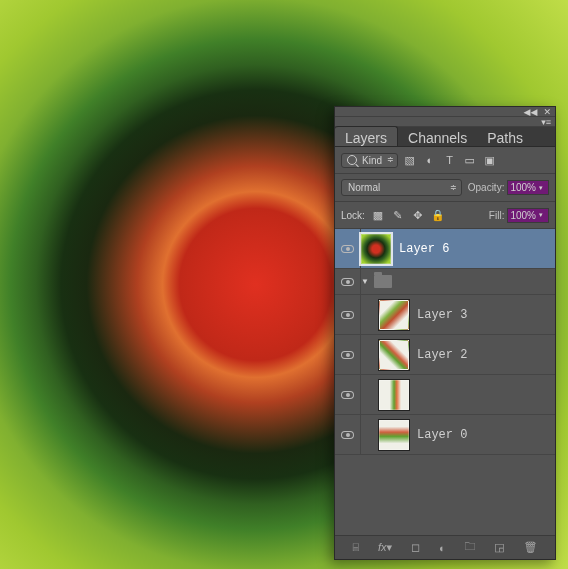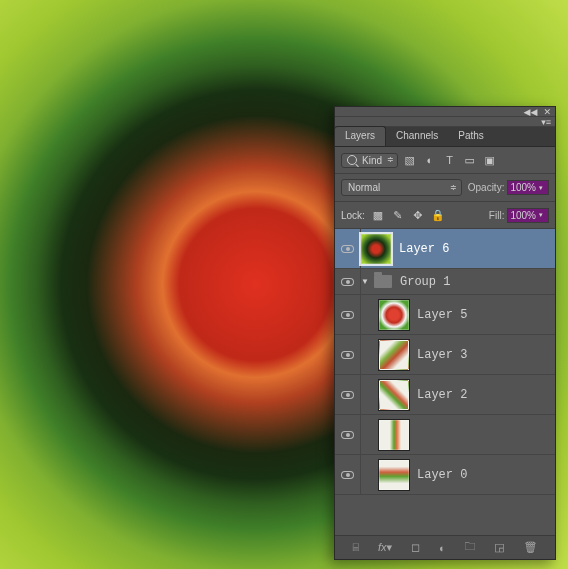--- a/index.html
+++ b/index.html
@@ -2,21 +2,21 @@
 <html><head>
 <meta charset="utf-8">
 <style>
 * { box-sizing: border-box; margin: 0; padding: 0; }
 body { width: 568px; height: 569px; position: relative; overflow: hidden; font-family: Tahoma, Arial, sans-serif; background: #a0c020; }
 .canvas-bg { position: absolute; inset: 0; background: radial-gradient(circle at 45% 50%, #e03020 0%, #c02818 18%, #e07030 22%, #b04020 28%, #1a2810 40%, #183012 46%, #306020 52%, #408028 58%, #80b030 68%, #a0c830 80%, #c0dd48 100%); }
 .panel { position: absolute; top: 106px; left: 334px; width: 222px; height: 454px; background: #535353; border: 1px solid #2a2a2a; box-shadow: -4px 4px 12px rgba(0,0,0,0.4); font-size: 10px; color: #d0d0d0; }
 .panel-header { height: 10px; display: flex; justify-content: flex-end; align-items: center; padding: 0 4px; gap: 6px; background: #535353; border-bottom: 1px solid #404040; }
 .panel-header .glyph { font-size: 9px; color: #ccc; cursor: pointer; }
 .tabs { display: flex; height: 20px; background: #3a3a3a; border-bottom: 1px solid #2a2a2a; }
-.tab { padding: 3px 10px; color: #ccc; cursor: pointer; font-size: 10px; }
+.tab { padding: 3px 10px; color: #ccc; cursor: pointer; font-size: 14px; }
 .tab.active { background: #535353; border-top: 1px solid #2a2a2a; border-right: 1px solid #2a2a2a; border-radius: 3px 3px 0 0; margin-top: -1px; }
 .filter-row { display: flex; align-items: center; gap: 4px; padding: 5px 6px; border-bottom: 1px solid #404040; }
 .kind-select { display: flex; align-items: center; background: #5a5a5a; border: 1px solid #3a3a3a; border-radius: 3px; padding: 1px 5px; gap: 5px; cursor: pointer; }
 .kind-select .search-icon { width: 10px; height: 10px; border: 1.2px solid #ccc; border-radius: 50%; position: relative; }
 .kind-select .search-icon::after { content: ''; position: absolute; width: 4px; height: 1.2px; background: #ccc; bottom: -2px; right: -3px; transform: rotate(45deg); }
 .down-arrows { font-size: 8px; line-height: 6px; color: #ccc; letter-spacing: -2px; }
 .icon-btn { width: 16px; height: 16px; display: flex; align-items: center; justify-content: center; color: #c8c8c8; cursor: pointer; font-size: 11px; }
 .blend-row { display: flex; align-items: center; gap: 6px; padding: 5px 6px; border-bottom: 1px solid #404040; }
 .blend-select { flex: 1; background: #5a5a5a; border: 1px solid #3a3a3a; border-radius: 3px; padding: 2px 6px; display: flex; justify-content: space-between; align-items: center; cursor: pointer; }
 .opacity-block { display: flex; align-items: center; gap: 3px; }
@@ -125,29 +125,20 @@
         <div class="thumb th6 selected-thumb"></div>
         <span class="layer-name">Layer 6</span>
       </div>
       <div class="layer-row group">
         <div class="eye-col">
           <span class="eye-icon"></span>
         </div>
         <div class="indent"></div>
         <span class="disclosure">▼</span>
         <div class="folder-icon"></div>
-        <span class="layer-name">Group 1</span>
-      </div>
-      <div class="layer-row">
-        <div class="eye-col">
-          <span class="eye-icon"></span>
-        </div>
-        <div class="indent d1"></div>
-        <div class="thumb th5"></div>
-        <span class="layer-name">Layer 5</span>
       </div>
       <div class="layer-row">
         <div class="eye-col">
           <span class="eye-icon"></span>
         </div>
         <div class="indent d1"></div>
         <div class="thumb th3"></div>
         <span class="layer-name">Layer 3</span>
       </div>
       <div class="layer-row">

